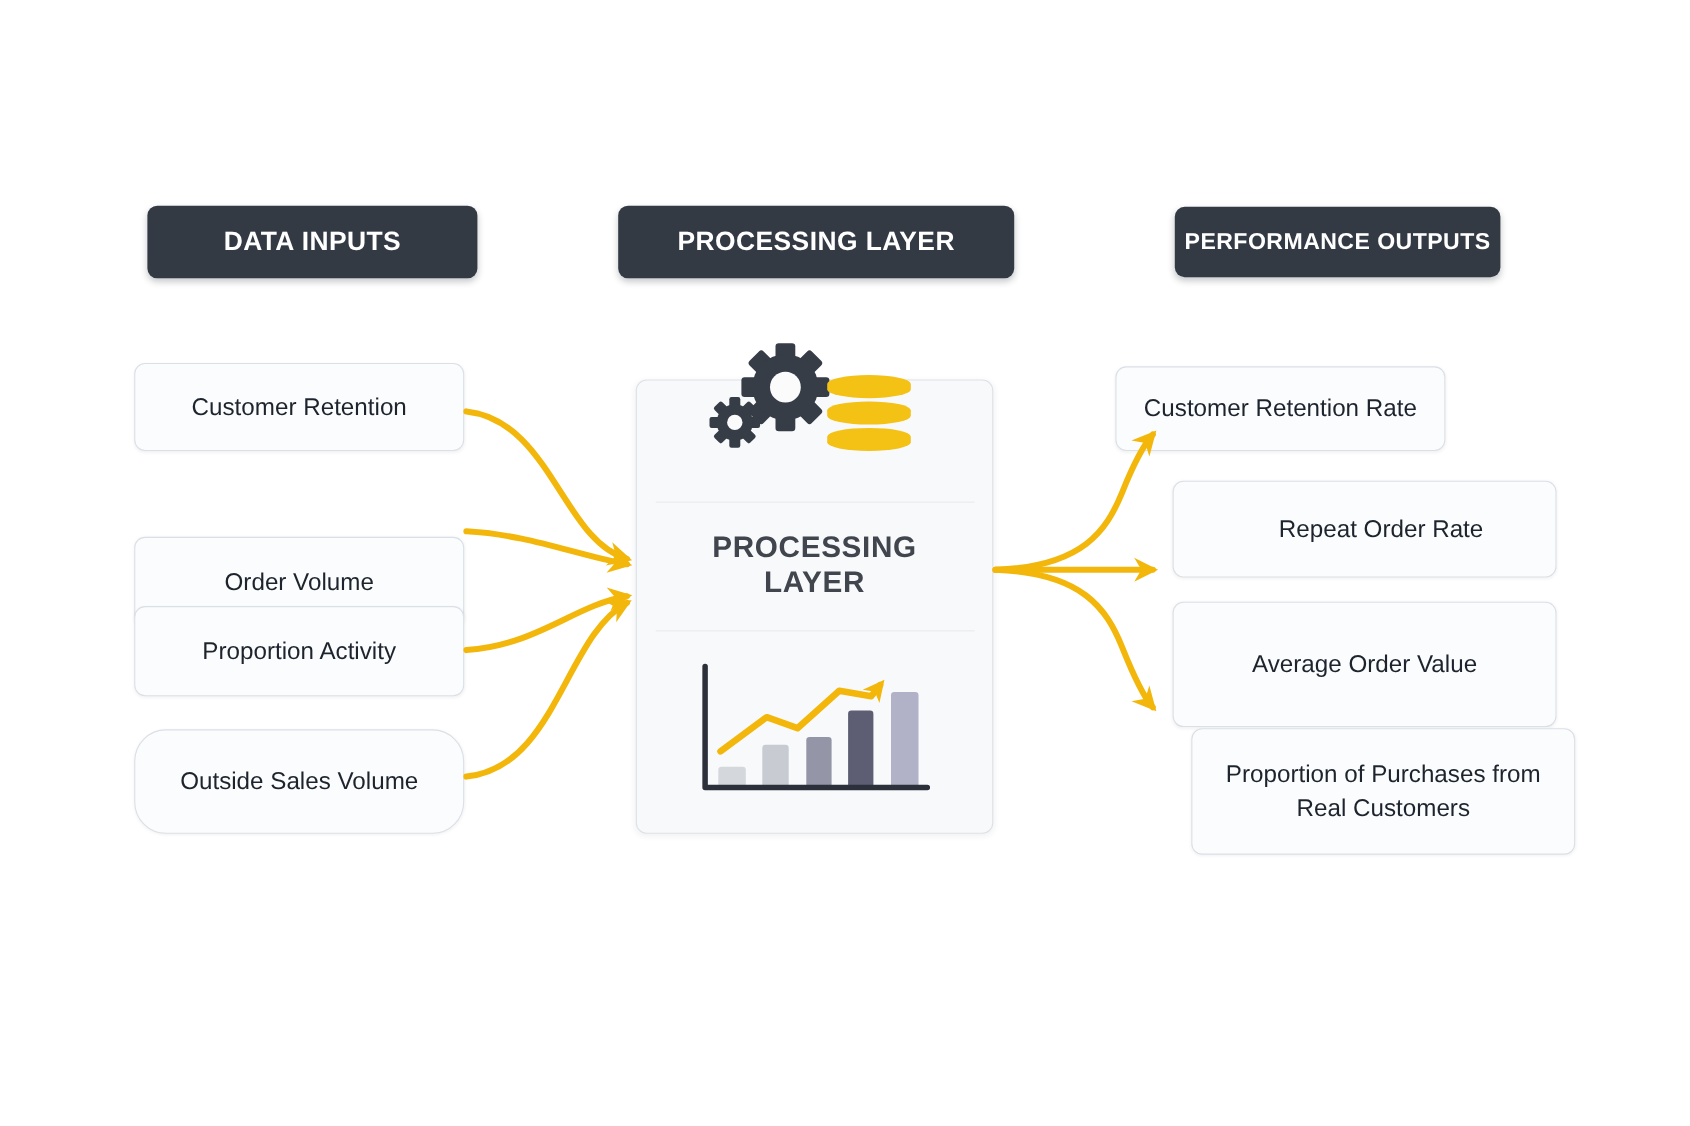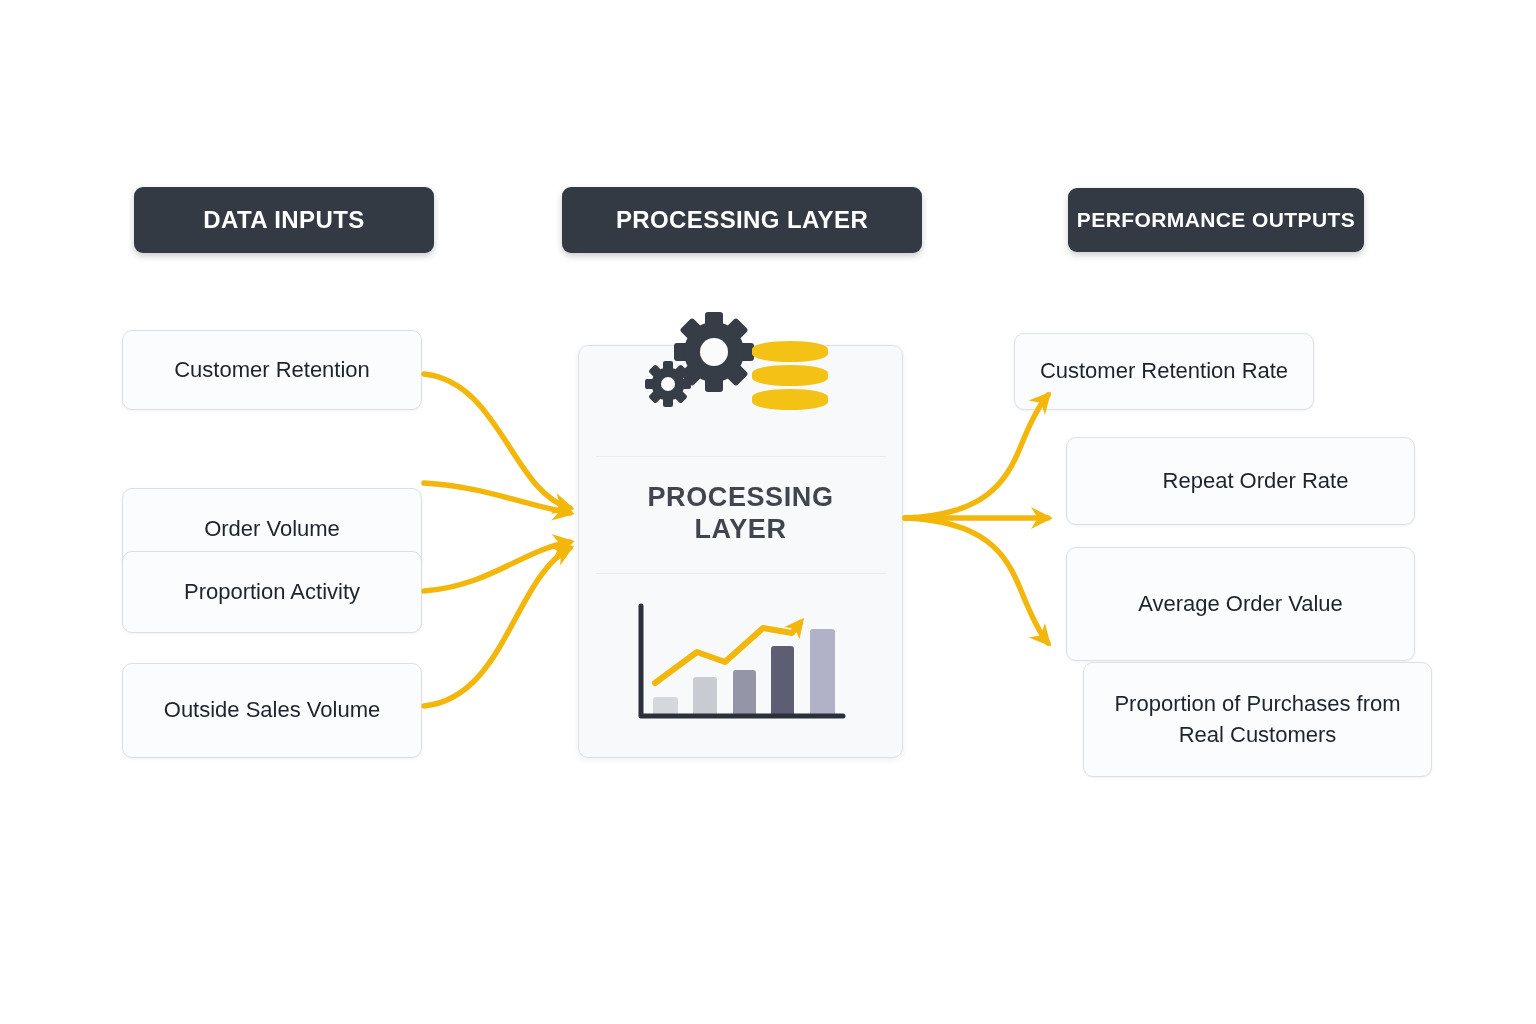--- a/index.html
+++ b/index.html
@@ -47,21 +47,21 @@
 
 <div>
 
   <div class="hdr" style="left:134px;top:187px;width:300px;height:66px;">DATA INPUTS</div>
   <div class="hdr" style="left:562px;top:187px;width:360px;height:66px;">PROCESSING LAYER</div>
   <div class="hdr small" style="left:1068px;top:188px;width:296px;height:64px;">PERFORMANCE OUTPUTS</div>
 
   <div class="card" style="left:122px;top:330px;width:300px;height:80px;">Customer Retention</div>
   <div class="card" style="left:122px;top:440px;width:300px;height:82px;margin-top:48px;">Order Volume</div>
   <div class="card" style="left:122px;top:551px;width:300px;height:82px;">Proportion Activity</div>
-  <div class="card" style="left:122px;top:663px;width:300px;height:95px;">Outside Sales Volume</div>
+  <div class="card" style="left:122px;top:663px;width:300px;height:95px;border-radius:29px;">Outside Sales Volume</div>
 
   <div class="card" style="left:1014px;top:333px;width:300px;height:77px;">Customer Retention Rate</div>
   <div class="card" style="left:1066px;top:437px;width:349px;height:88px;padding-left:44px;">Repeat Order Rate</div>
   <div class="card" style="left:1066px;top:547px;width:349px;height:114px;">Average Order Value</div>
   <div class="card" style="left:1066px;top:662px;width:349px;height:115px;padding:4px 28px;margin-left:17px;">Proportion of Purchases from Real Customers</div>
 
   <div class="panel">
     <div class="divider" style="top:110px;"></div>
     <div class="panel-title">PROCESSING LAYER</div>
     <div class="divider" style="top:227px;"></div>

